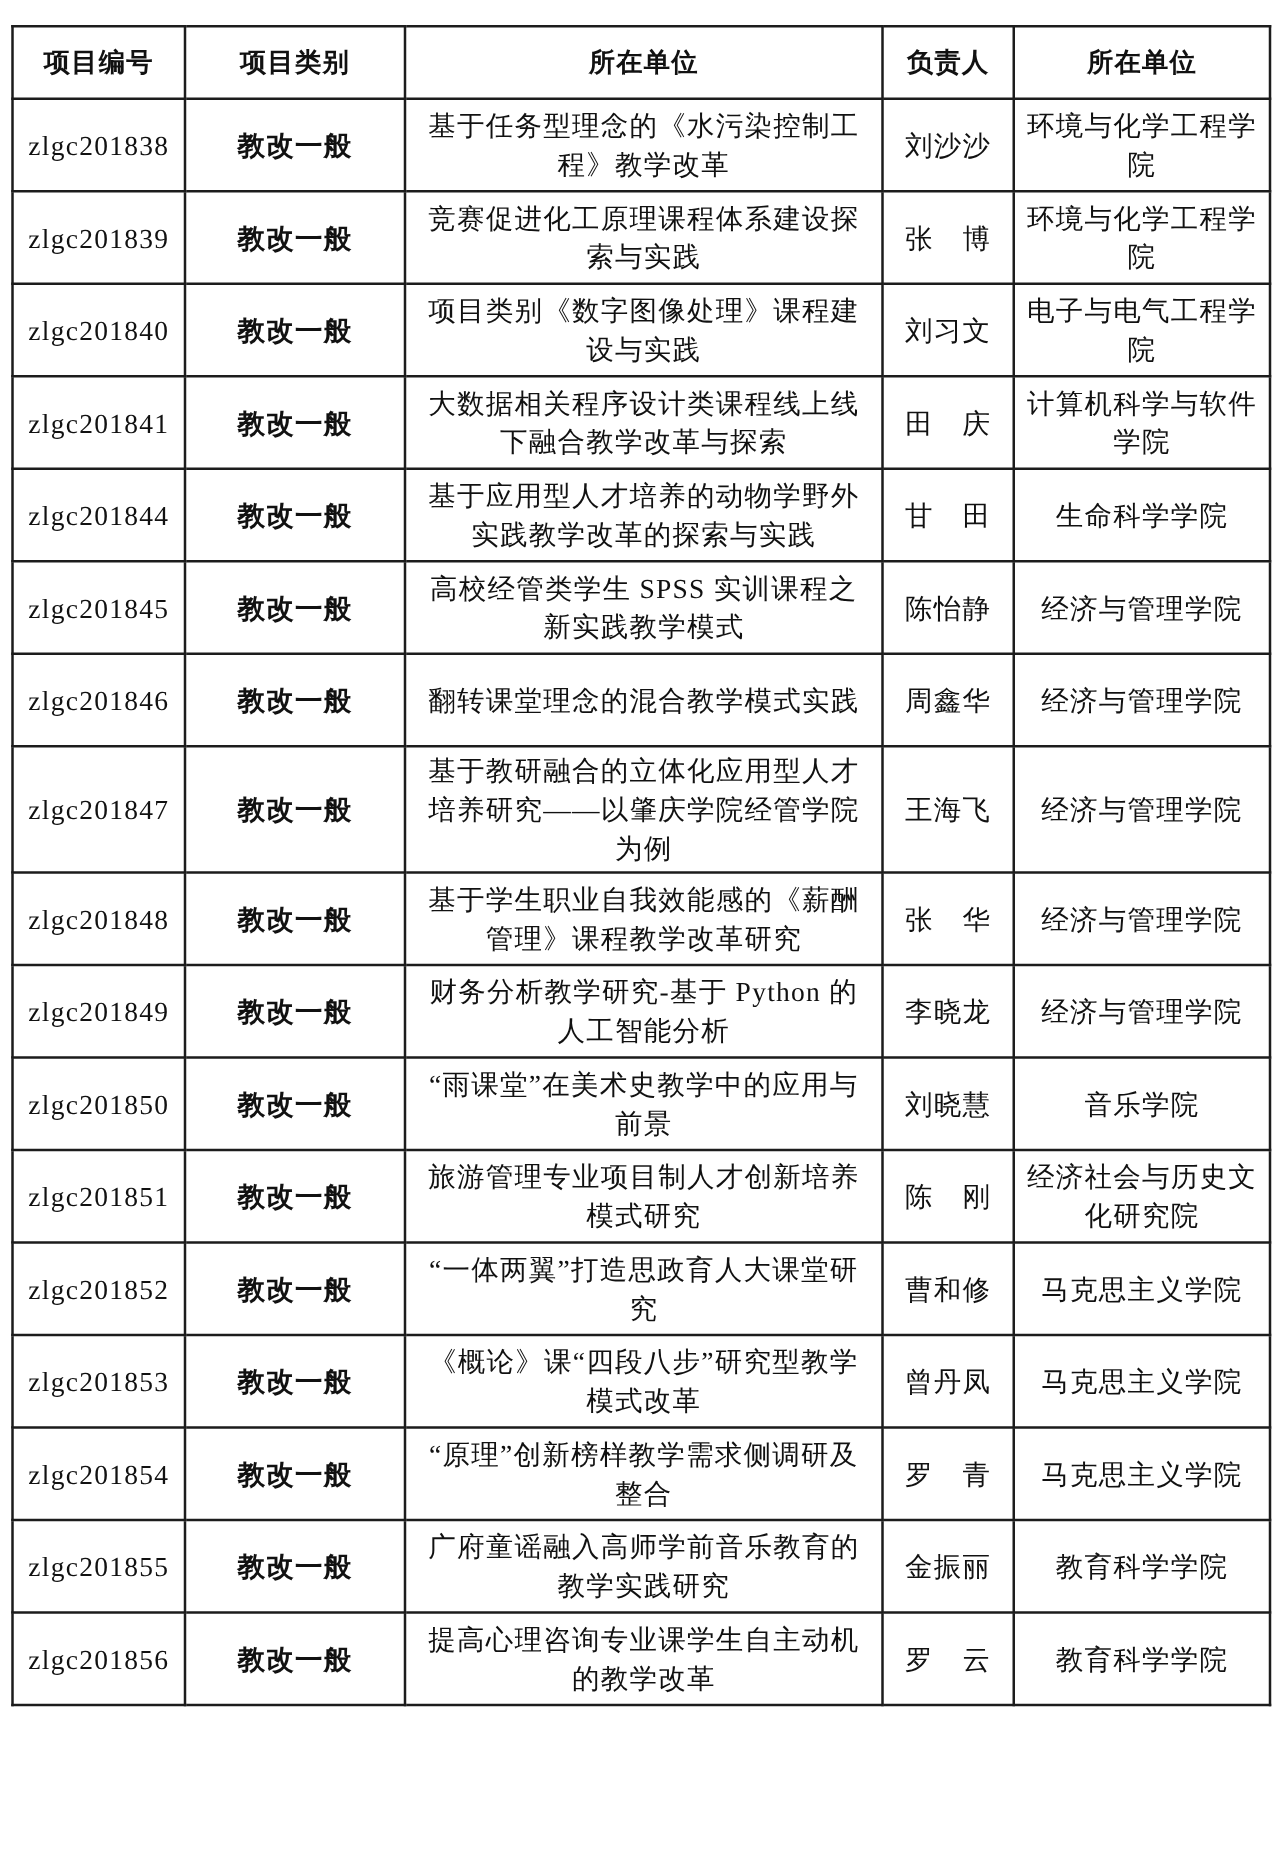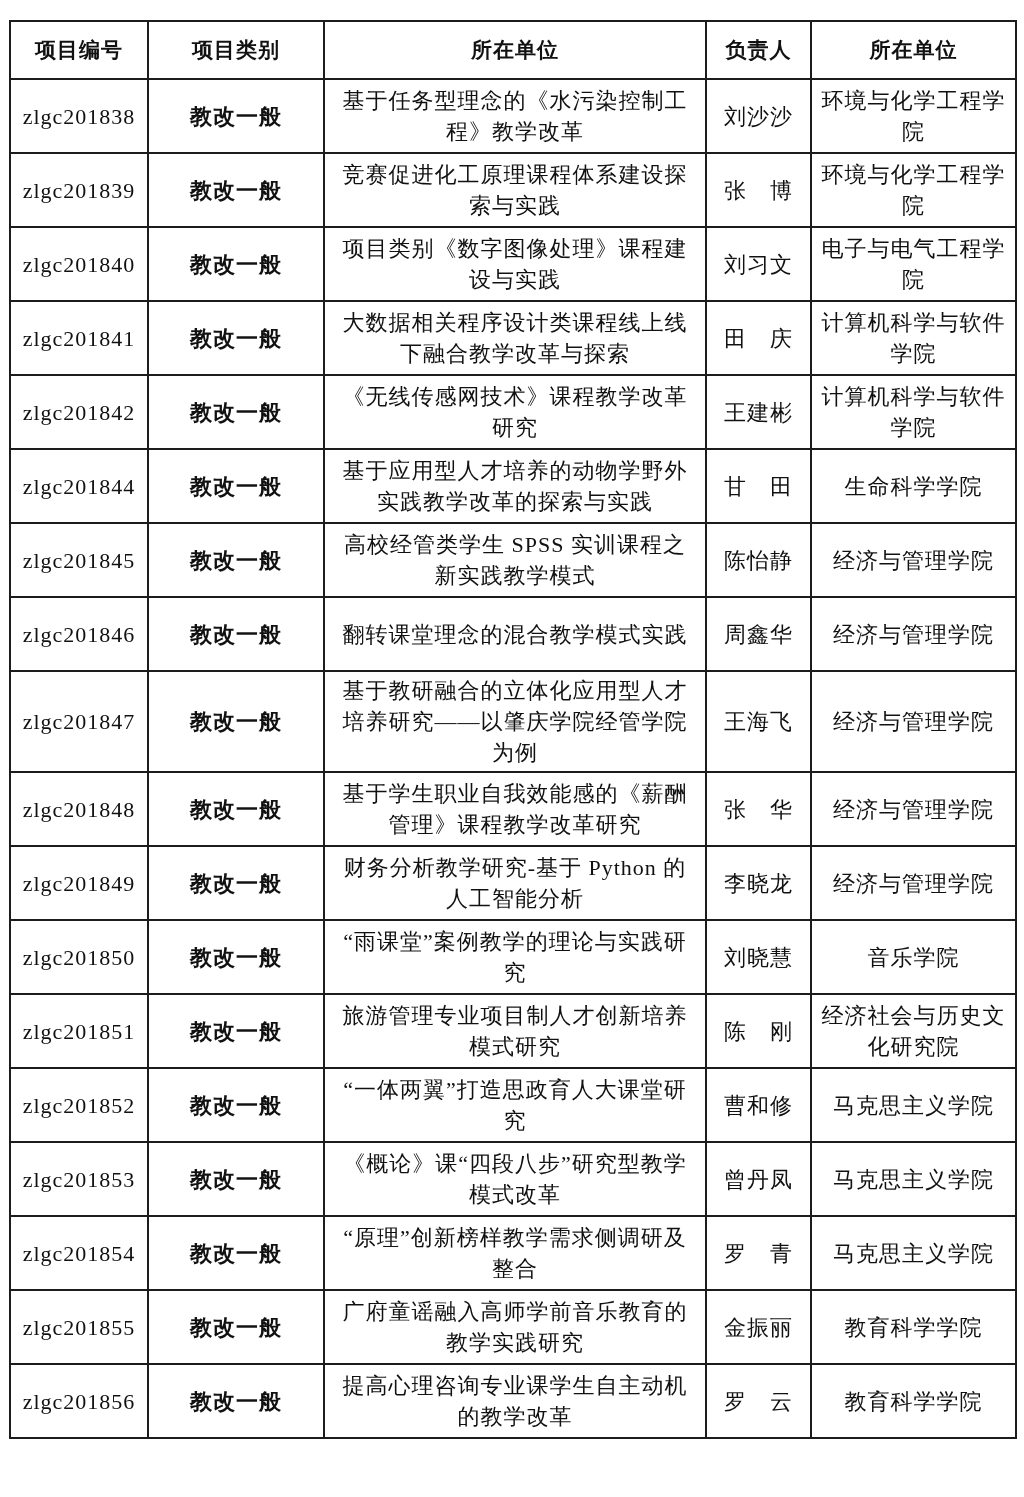--- a/index.html
+++ b/index.html
@@ -107,27 +107,20 @@
           <td class="cell-project-unit">电子与电气工程学院</td>
         </tr>
         <tr>
           <td class="cell-project-id">zlgc201841</td>
           <td class="cell-project-category">教改一般</td>
           <td class="cell-project-name">大数据相关程序设计类课程线上线下融合教学改革与探索</td>
           <td class="cell-project-leader">田　庆</td>
           <td class="cell-project-unit">计算机科学与软件学院</td>
         </tr>
         <tr>
-          <td class="cell-project-id">zlgc201842</td>
-          <td class="cell-project-category">教改一般</td>
-          <td class="cell-project-name">《无线传感网技术》课程教学改革研究</td>
-          <td class="cell-project-leader">王建彬</td>
-          <td class="cell-project-unit">计算机科学与软件学院</td>
-        </tr>
-        <tr>
           <td class="cell-project-id">zlgc201844</td>
           <td class="cell-project-category">教改一般</td>
           <td class="cell-project-name">基于应用型人才培养的动物学野外实践教学改革的探索与实践</td>
           <td class="cell-project-leader">甘　田</td>
           <td class="cell-project-unit">生命科学学院</td>
         </tr>
         <tr>
           <td class="cell-project-id">zlgc201845</td>
           <td class="cell-project-category">教改一般</td>
           <td class="cell-project-name">高校经管类学生 SPSS 实训课程之新实践教学模式</td>
@@ -158,21 +151,21 @@
         <tr>
           <td class="cell-project-id">zlgc201849</td>
           <td class="cell-project-category">教改一般</td>
           <td class="cell-project-name">财务分析教学研究-基于 Python 的人工智能分析</td>
           <td class="cell-project-leader">李晓龙</td>
           <td class="cell-project-unit">经济与管理学院</td>
         </tr>
         <tr>
           <td class="cell-project-id">zlgc201850</td>
           <td class="cell-project-category">教改一般</td>
-          <td class="cell-project-name">“雨课堂”案例教学的理论与实践研究</td>
+          <td class="cell-project-name">“雨课堂”在美术史教学中的应用与前景</td>
           <td class="cell-project-leader">刘晓慧</td>
           <td class="cell-project-unit">音乐学院</td>
         </tr>
         <tr>
           <td class="cell-project-id">zlgc201851</td>
           <td class="cell-project-category">教改一般</td>
           <td class="cell-project-name">旅游管理专业项目制人才创新培养模式研究</td>
           <td class="cell-project-leader">陈　刚</td>
           <td class="cell-project-unit">经济社会与历史文化研究院</td>
         </tr>

